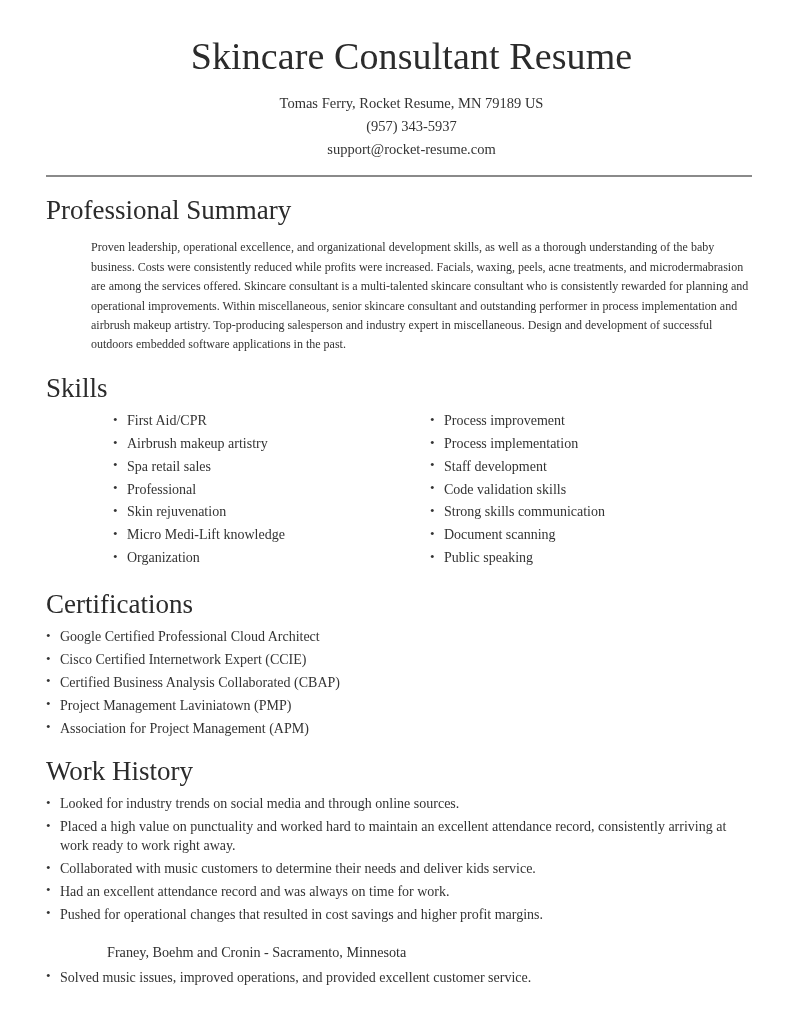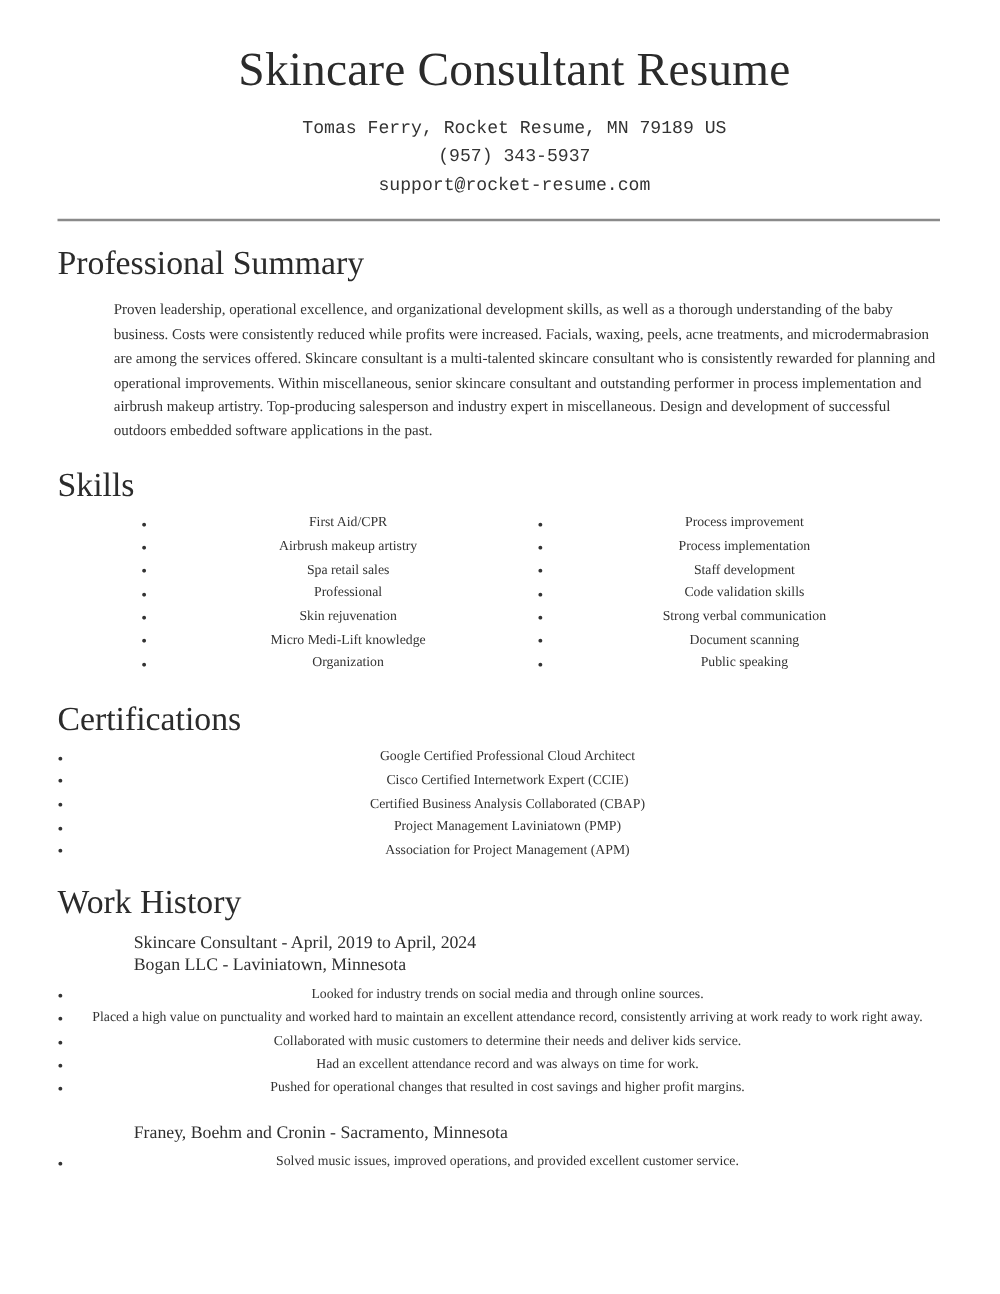--- a/index.html
+++ b/index.html
@@ -35,21 +35,20 @@
     font-weight: 400;
     line-height: 1.16;
     letter-spacing: 0.1px;
     color: #2b2b2b;
     margin: 0 0 14px 0;
   }
   .contact-block {
     font-size: 14.5px;
     line-height: 1.58;
     color: #333333;
-    font-family: Liberation Mono, monospace;
   }
   .contact-line {
     display: block;
   }
 
   .header-rule {
     height: 0;
     border: 0;
     border-top: 2px solid #8a8a8a;
     margin: 14px 48px 0 46px;
@@ -78,25 +77,24 @@
 
   
   ul.bullets {
     list-style: none;
     margin: 0;
     padding: 0;
   }
   ul.bullets > li {
     position: relative;
     padding-left: 14px;
-    font-size: 11px;
+    font-size: 14px;
     line-height: 1.38;
     color: #333333;
     margin: 0 0 3.5px 0;
-    text-align: center;
   }
   ul.bullets > li::before {
     content: "\2022";
     position: absolute;
     left: 0;
     top: -0.5px;
     font-size: 13px;
     color: #333333;
   }
 
@@ -178,21 +176,21 @@
         <li>Professional</li>
         <li>Skin rejuvenation</li>
         <li>Micro Medi-Lift knowledge</li>
         <li>Organization</li>
       </ul>
       <ul class="bullets skills-col right">
         <li>Process improvement</li>
         <li>Process implementation</li>
         <li>Staff development</li>
         <li>Code validation skills</li>
-        <li>Strong verbal communication</li>
+        <li>Strong skills communication</li>
         <li>Document scanning</li>
         <li>Public speaking</li>
       </ul>
     </div>
   </div>
 
   <div class="section">
     <h2 class="section-heading">Certifications</h2>
     <ul class="bullets certs-wrap">
       <li>Google Certified Professional Cloud Architect</li>
@@ -202,24 +200,20 @@
       <li>Association for Project Management (APM)</li>
     </ul>
   </div>
 
   <div class="section">
     <h2 class="section-heading">Work History</h2>
 
     <div class="work-wrap">
 
       <div class="job">
-        <div class="job-heading">
-          <span class="job-line">Skincare Consultant - April, 2019 to April, 2024</span>
-          <span class="job-line">Bogan LLC - Laviniatown, Minnesota</span>
-        </div>
         <ul class="bullets job-bullets">
           <li>Looked for industry trends on social media and through online sources.</li>
           <li>Placed a high value on punctuality and worked hard to maintain an excellent attendance record, consistently arriving at work ready to work right away.</li>
           <li>Collaborated with music customers to determine their needs and deliver kids service.</li>
           <li>Had an excellent attendance record and was always on time for work.</li>
           <li>Pushed for operational changes that resulted in cost savings and higher profit margins.</li>
         </ul>
       </div>
 
       <div class="job">

